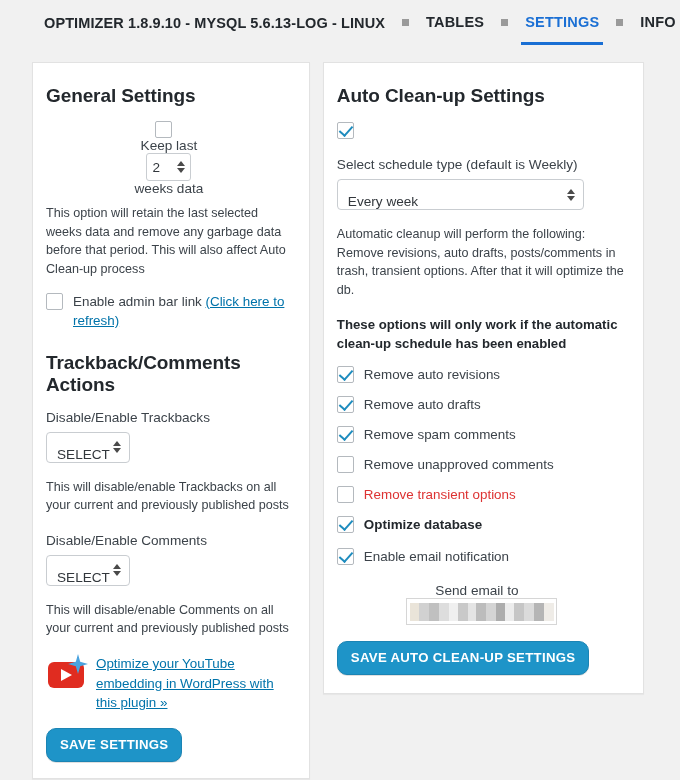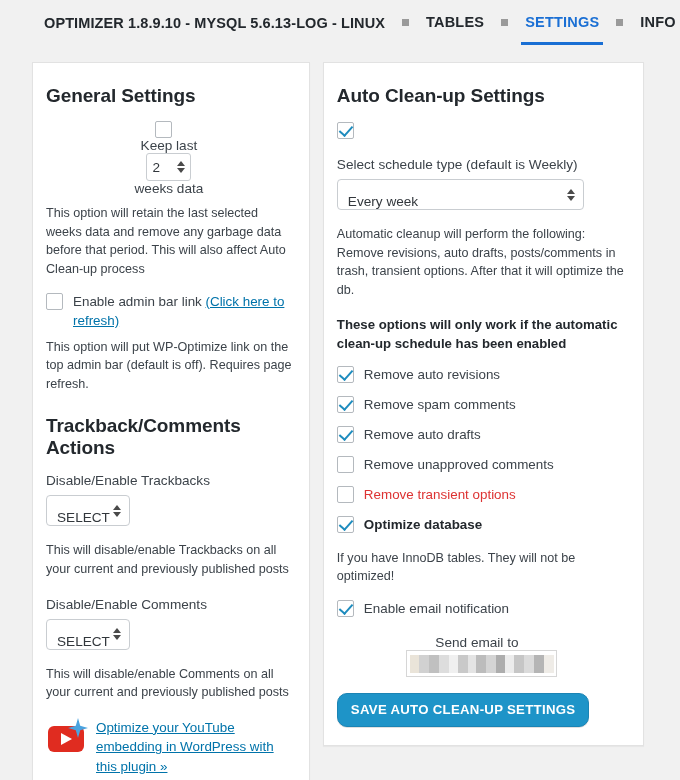--- a/index.html
+++ b/index.html
@@ -308,21 +308,20 @@
       <span class="keep-text">weeks data</span>
     </div>
 
     <p class="desc">This option will retain the last selected weeks data and remove any garbage data before that period. This will also affect Auto Clean-up process</p>
 
     <div class="cb-row">
       <span class="cbox"></span>
       <span class="cb-label"><span>Enable admin bar link </span><a class="inline-link">(Click here to refresh)</a></span>
     </div>
 
-    <p class="desc">This option will put WP-Optimize link on the top admin bar (default is off). Requires page refresh.</p>
 
     <h2 class="section-title mt">Trackback/Comments Actions</h2>
 
     <div class="field-label first">Disable/Enable Trackbacks</div>
     <div class="select small">
       <span>SELECT</span>
       <span class="spin">
           <i class="up"></i>
           <i class="down"></i>
         </span>
@@ -370,40 +369,39 @@
 
     <p class="desc gap">Automatic cleanup will perform the following: Remove revisions, auto drafts, posts/comments in trash, transient options. After that it will optimize the db.</p>
     <p class="desc bold gap">These options will only work if the automatic clean-up schedule has been enabled</p>
 
     <div class="cb-row tight">
       <span class="cbox checked"></span>
       <span class="cb-label">Remove auto revisions</span>
     </div>
     <div class="cb-row tight">
       <span class="cbox checked"></span>
+      <span class="cb-label">Remove auto drafts</span>
+    </div>
+    <div class="cb-row tight">
+      <span class="cbox checked"></span>
       <span class="cb-label">Remove spam comments</span>
-    </div>
-    <div class="cb-row tight">
-      <span class="cbox checked"></span>
-      <span class="cb-label">Remove auto drafts</span>
     </div>
     <div class="cb-row tight">
       <span class="cbox"></span>
       <span class="cb-label">Remove unapproved comments</span>
     </div>
     <div class="cb-row tight">
       <span class="cbox"></span>
       <span class="cb-label red">Remove transient options</span>
     </div>
     <div class="cb-row tight">
       <span class="cbox checked"></span>
       <span class="cb-label bold">Optimize database</span>
     </div>
 
-    <p class="desc gap">If you have InnoDB tables. They will not be optimized!</p>
 
     <div class="cb-row">
       <span class="cbox checked"></span>
       <span class="cb-label">Enable email notification</span>
     </div>
 
     <div class="email-row">
       <span class="lbl">Send email to</span>
       <span class="email-input">
         <span class="redact"></span>

